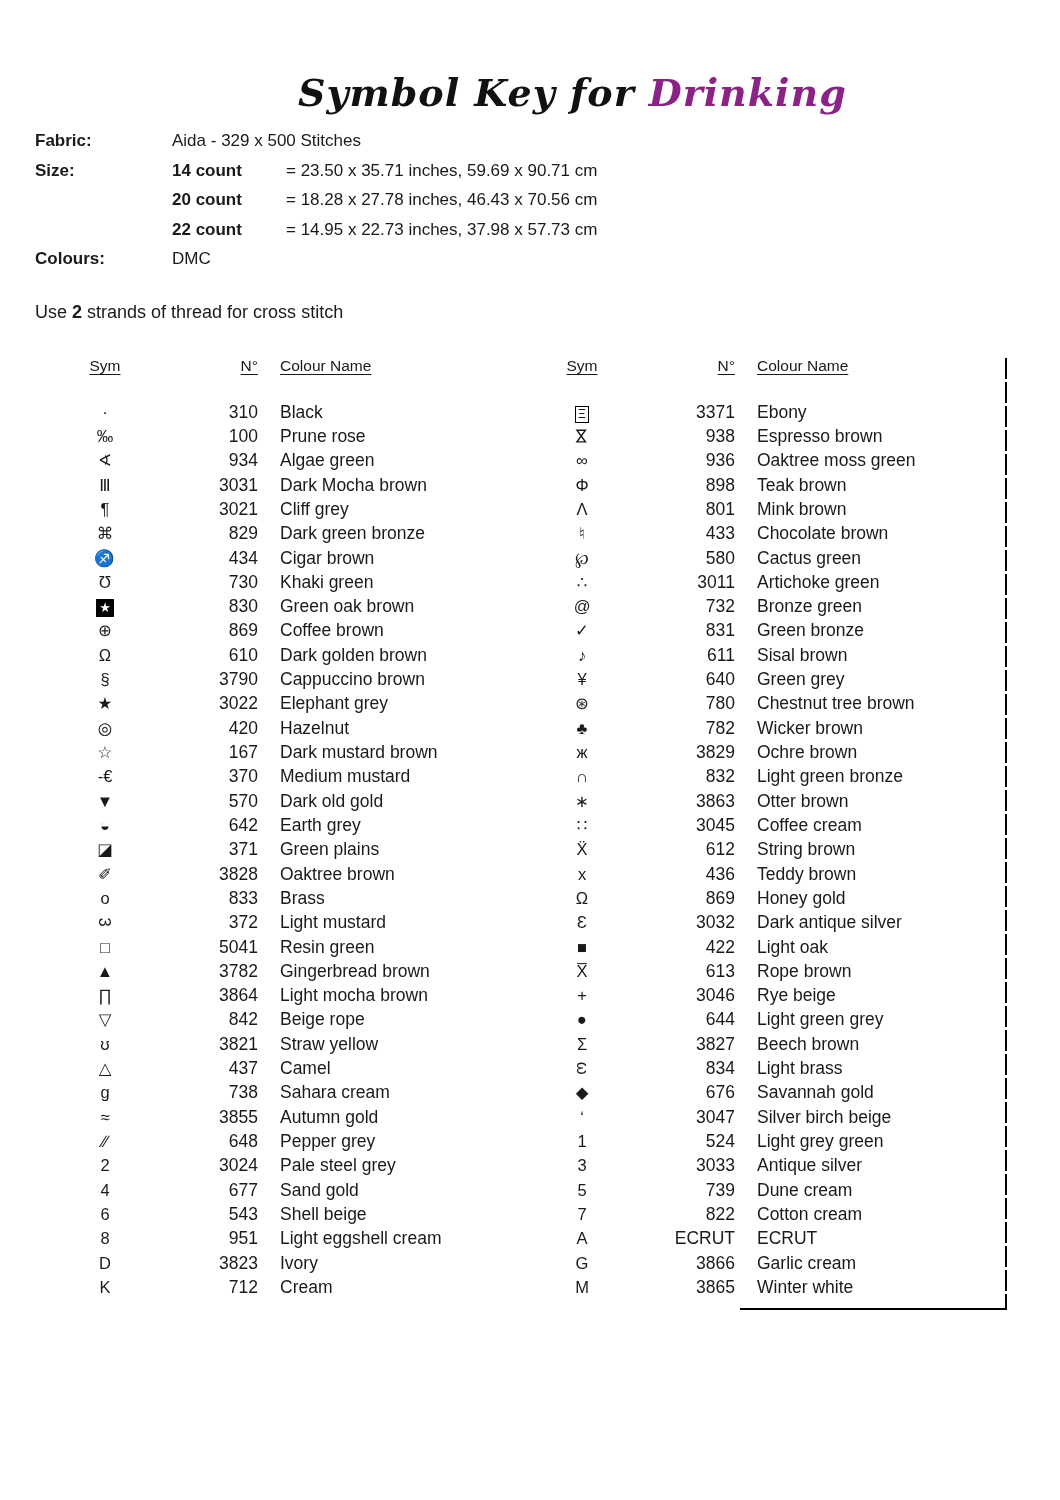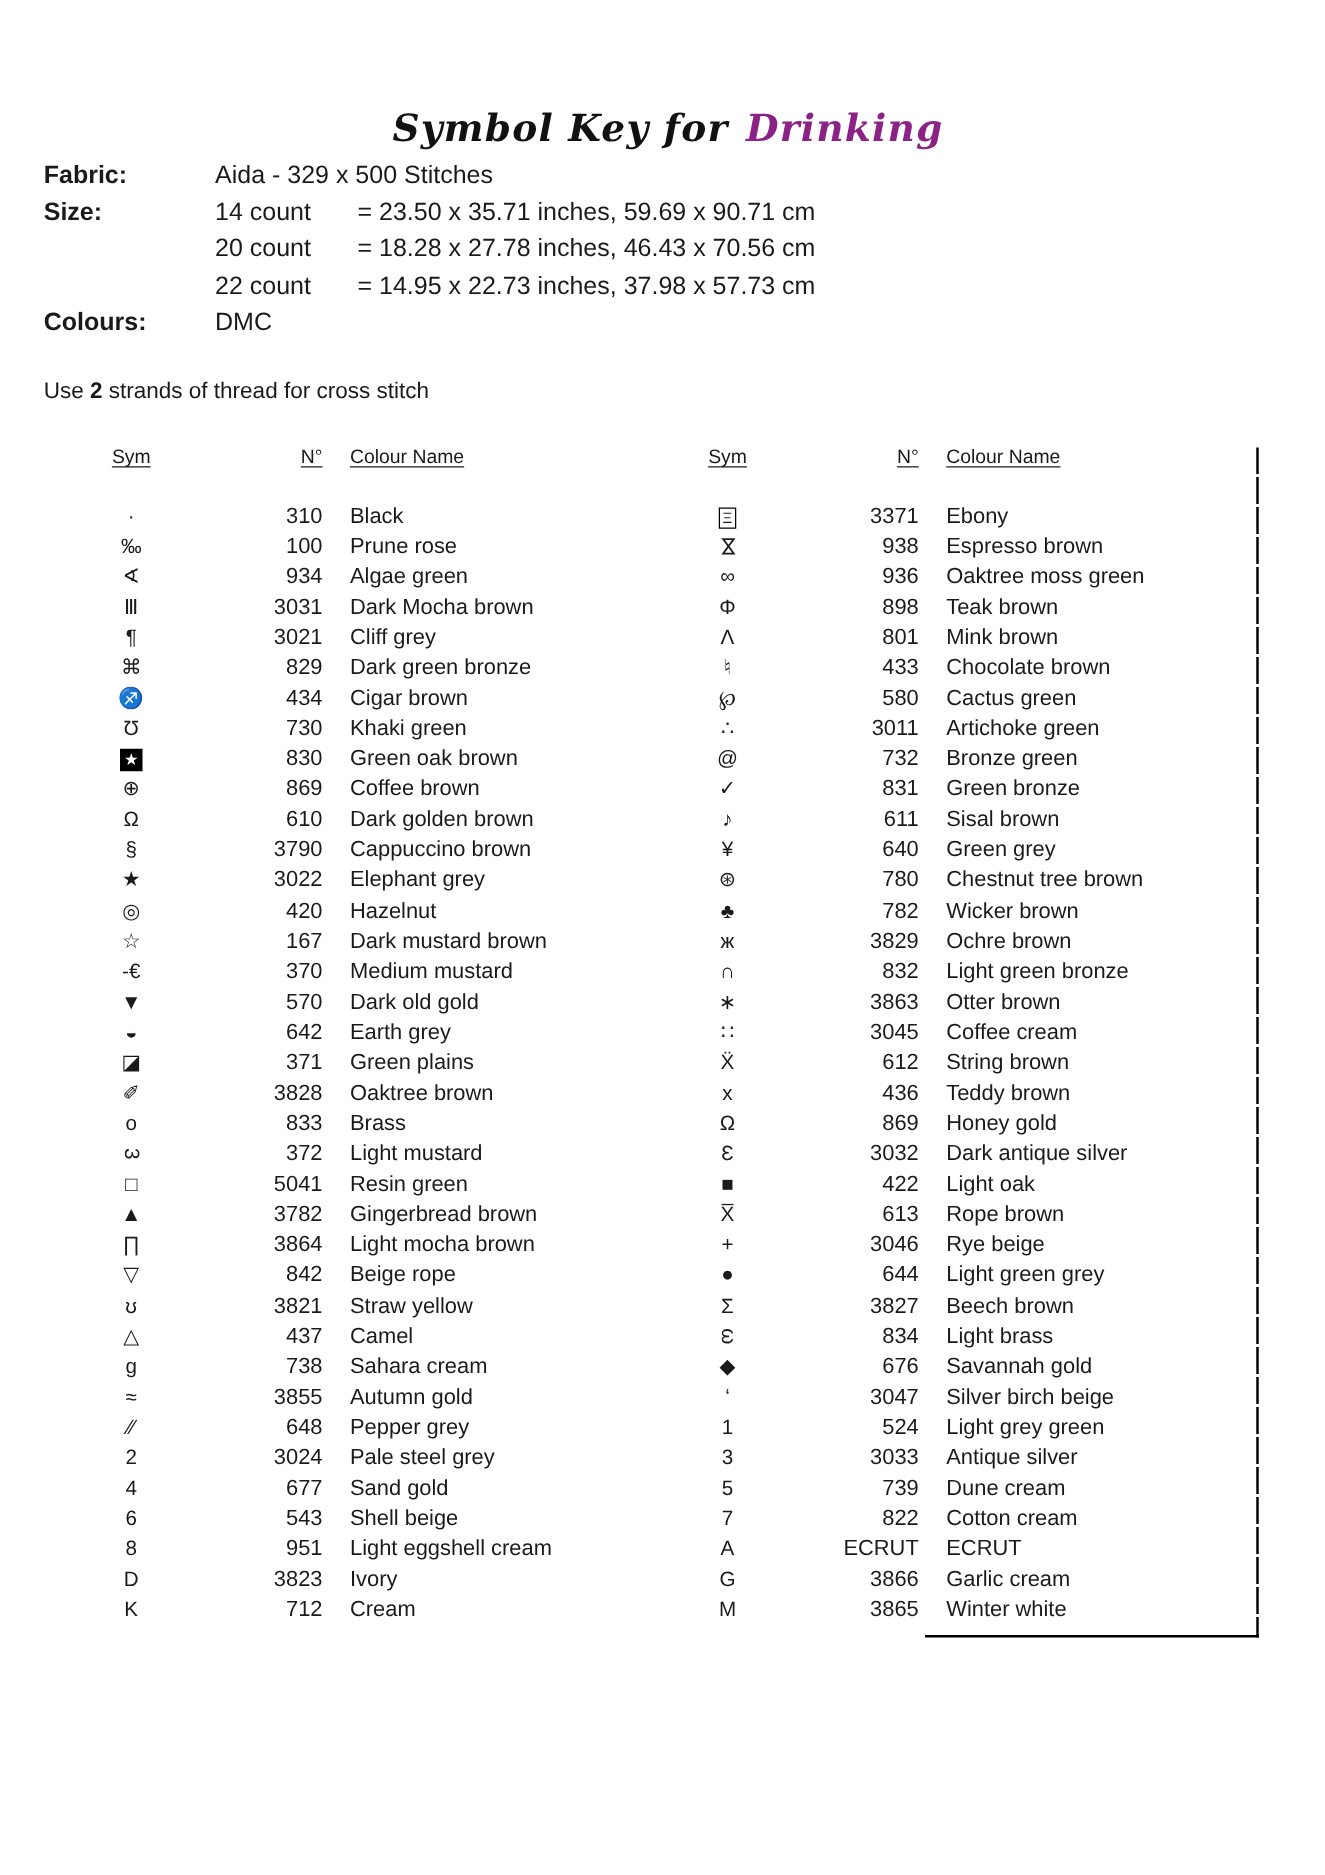--- a/index.html
+++ b/index.html
@@ -1,25 +1,25 @@
 <!DOCTYPE html>
 <html><head>
 <meta charset="utf-8">
 <style>
   html,body{margin:0;padding:0;background:#fff;}
   .page{position:relative;width:1060px;height:1500px;background:#ffffff;overflow:hidden;
         font-family:"Liberation Sans",sans-serif;color:#1a1a1a;}
-  .title{position:absolute;left:298px;top:70px;margin:16px;white-space:nowrap;
-         font-family:"DejaVu Serif",serif;font-style:italic;font-weight:bold;font-size:30px;
+  .title{position:absolute;left:298px;top:70px;margin:0;white-space:nowrap;
+         font-family:"DejaVu Serif",serif;font-style:italic;font-weight:bold;font-size:38px;
          letter-spacing:1px;color:#111;}
   .t-purple{margin-left:14px;}
-  .info{position:absolute;left:35px;top:126px;font-size:20px;line-height:29.5px;}
+  .info{position:absolute;left:35px;top:126px;font-size:17px;line-height:29.5px;}
   .info-row{display:flex;}
   .ilabel{width:137px;font-weight:bold;}
-  .icount{display:inline-block;width:114px;}
+  .icount{display:inline-block;width:114px;font-weight:bold;}
   .strands{position:absolute;left:35px;top:302px;margin:0;font-size:18px;}
   .col{position:absolute;width:535px;}
   .col.leftc{left:0;}
   .col.rightc{left:477px;}
   .col.head{top:357px;font-size:15.5px;}
   .col.bodyc{top:400px;}
   .trow{display:flex;align-items:center;height:24.32px;font-size:17.5px;}
   .thead-row{display:flex;align-items:flex-start;height:22px;}
   .c-sym{width:90px;margin-left:60px;text-align:center;}
   .c-num{width:108px;text-align:right;}

